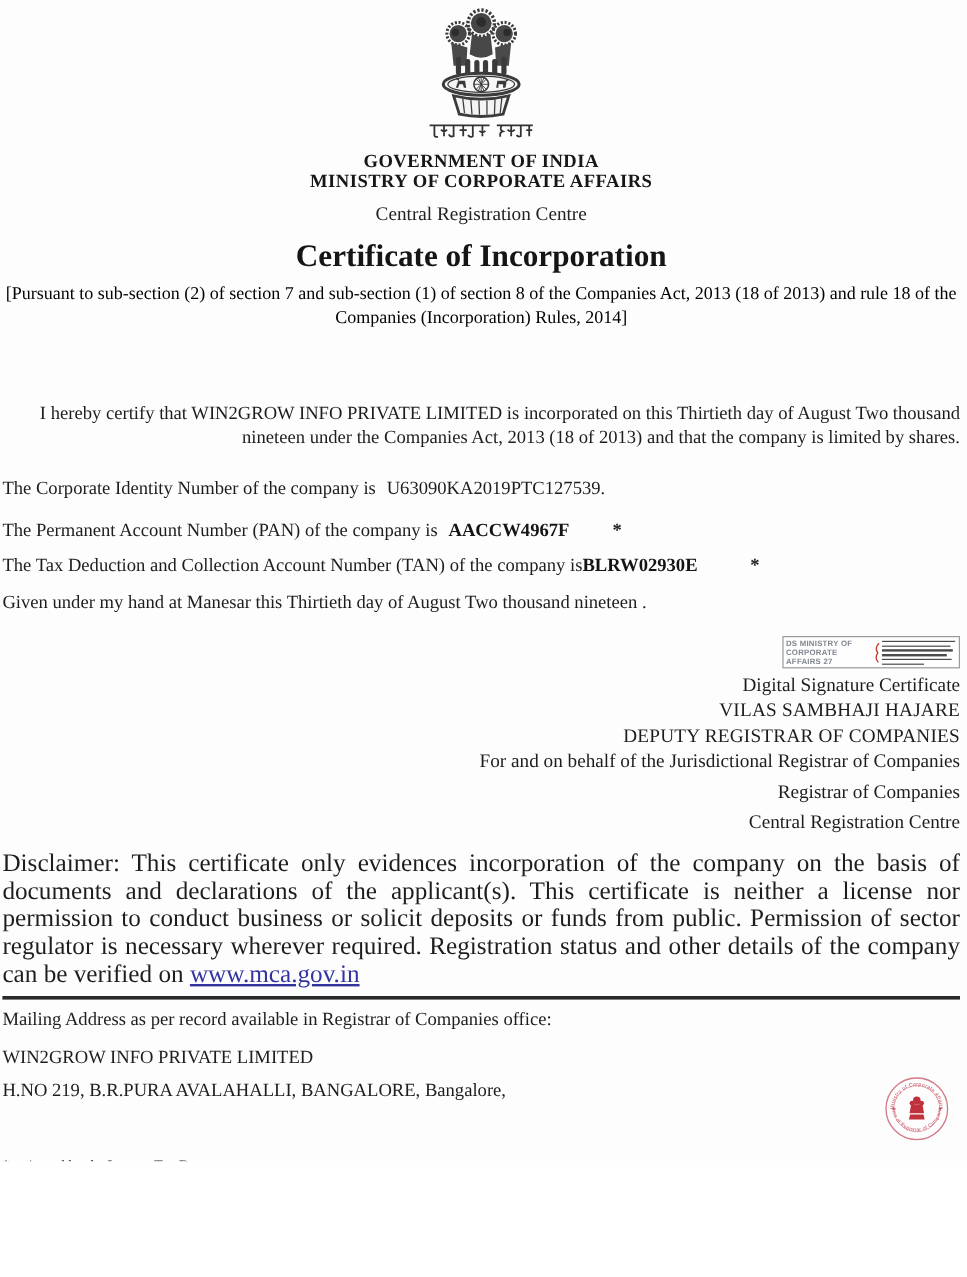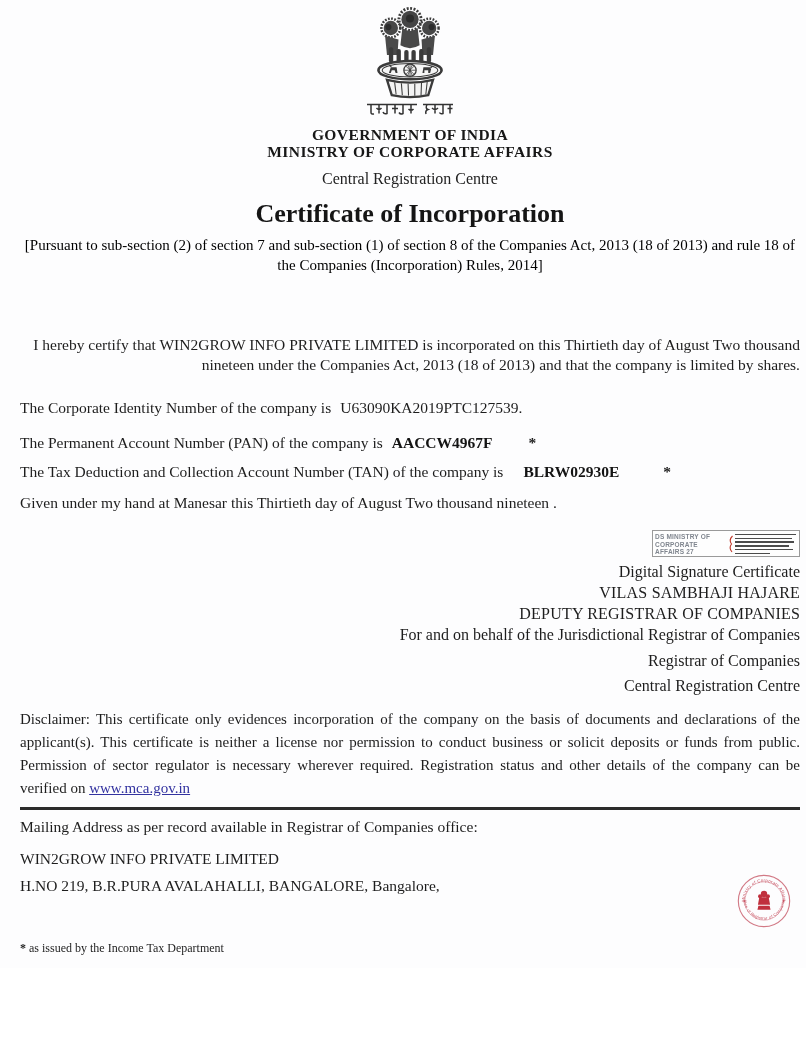--- a/index.html
+++ b/index.html
@@ -2,21 +2,21 @@
 <html><head>
 <meta charset="utf-8">
 <style>
   * { margin:0; padding:0; box-sizing:border-box; }
   html,body { background:#fff; }
   .page {
     width:806px; height:968px;
     background:#fdfdfe;
     font-family:"Liberation Serif", serif;
     color:#1d1d1d;
-    padding:5px 6px 0 20px;
+    padding:5px 6px 0 2px;
     overflow:hidden;
     position:relative;
   }
   .center { text-align:center; }
   
   .emblem-wrap { text-align:center; }
   .emblem-svg { display:block; margin:0 auto; }
   .motto-svg { display:block; margin:2px auto 0 auto; }
   .gov-line { margin-top:8px; font-size:15.5px; font-weight:bold; letter-spacing:0.4px; color:#171717; line-height:17px; }
   .ministry-line { font-size:15.5px; font-weight:bold; letter-spacing:0.4px; color:#171717; line-height:17px; }
@@ -26,21 +26,21 @@
   
   .p-certify { margin-top:60px; font-size:15.5px; line-height:20px; text-align:right; }
   .line-cin { margin-top:24px; font-size:15.5px; }
   .line-pan { margin-top:17px; font-size:15.5px; }
   .line-tan { margin-top:11px; font-size:15.5px; }
   .line-given { margin-top:13px; font-size:15.5px; }
   .bold-val { font-weight:bold; color:#141414; }
   .cin-val { margin-left:9px; }
   .pan-val { margin-left:9px; }
   .pan-star { margin-left:36px; font-weight:bold; }
-  .tan-val { margin-left:20px; }
+  .tan-val { margin-left:0; }
   .tan-star { margin-left:44px; font-weight:bold; }
   
   .ds-stamp {
     margin:18px 0 0 auto;
     width:148px; height:27px;
     border:1px solid #9a9a9a;
     background:#fefefe;
     display:flex; align-items:stretch;
   }
   .ds-left {
@@ -54,21 +54,21 @@
   .ds-right { flex:1; padding:3px 3px 2px 1px; display:flex; flex-direction:column; justify-content:space-between; }
   .microline { height:1.4px; background:#4b4b4b; }
   .ml-1{width:100%;} .ml-2{width:93%;} .ml-3{width:97%;} .ml-4{width:89%;} .ml-5{width:95%;} .ml-6{width:58%;}
   
   .sig-block { text-align:right; margin-top:4px; }
   .sig-line { font-size:16px; line-height:21px; color:#1d1d1d; }
   .sig-caps { letter-spacing:0.2px; }
   .sig-gap { margin-top:5px; }
   .sig-gap2 { margin-top:4px; }
   
-  .disclaimer { margin-top:12px; font-size:15px; line-height:23px; text-align:justify; }
+  .disclaimer { margin-top:12px; font-size:21px; line-height:23px; text-align:justify; }
   .mca-link { text-decoration:underline; cursor:pointer; }
   
   .rule { margin-top:7px; height:3px; background:#2b2b2b; border:none; }
   .mail-section { position:relative; }
   .mail-head { margin-top:8px; font-size:15.5px; }
   .mail-company { margin-top:14px; font-size:15.5px; }
   .mail-addr1 { margin-top:9px; font-size:15.5px; }
   .mail-addr2 { margin-top:9px; font-size:15.5px; }
   .seal { position:absolute; right:8px; top:52px; }
   

